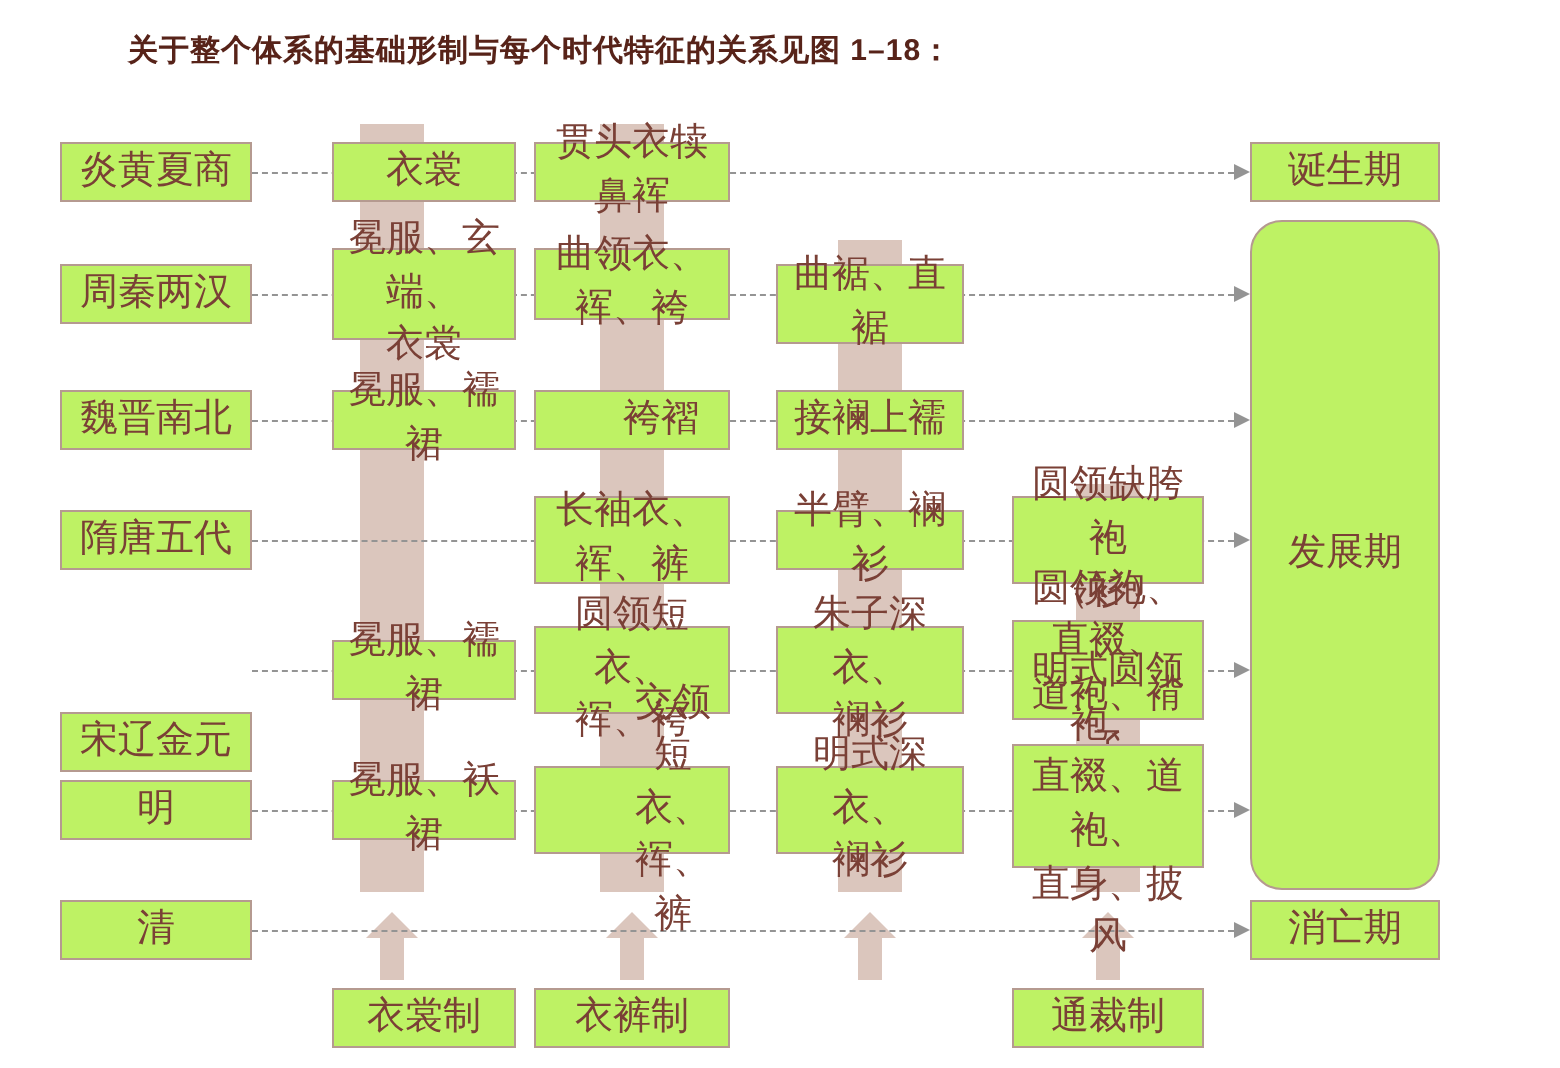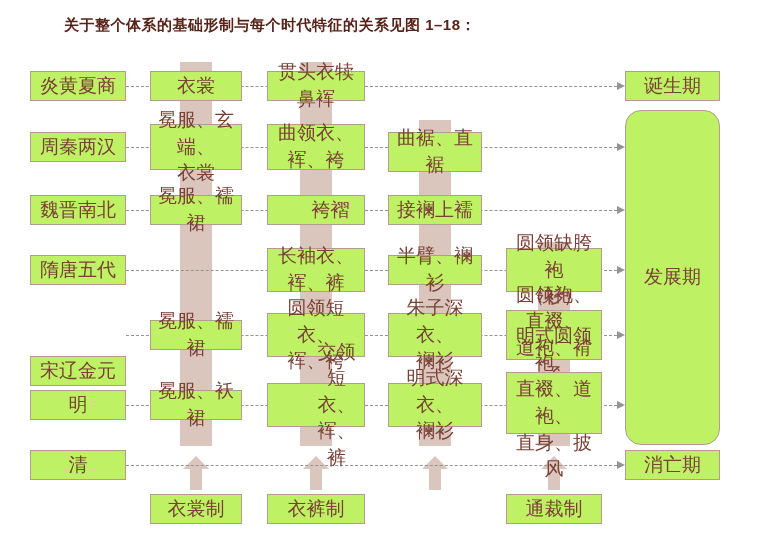--- a/index.html
+++ b/index.html
@@ -100,33 +100,33 @@
   .era { left: 30px; width: 96px; height: 30px; }
   .e1 { top: 71px; }
   .e2 { top: 132px; }
   .e3 { top: 195px; }
   .e4 { top: 255px; }
   .e5 { top: 320px; margin-top: 36px; }
   .e6 { top: 390px; }
   .e7 { top: 450px; }
 
   
-  .col1 { left: 150px; width: 92px; }
+  .col1 { left: 166px; width: 92px; }
   .c1r1 { top: 71px;  height: 30px; }
   .c1r2 { top: 124px; height: 46px; }
   .c1r3 { top: 195px; height: 30px; }
   .c1r4 { top: 255px; height: 30px; }
   .c1r5 { top: 320px; height: 30px; }
   .c1r6 { top: 390px; height: 30px; }
   .c1f  { top: 494px; height: 30px; }
 
   
   .col2 { left: 267px; width: 98px; }
   .c2r1 { top: 71px;  height: 30px; }
-  .c2r2 { top: 124px; height: 46px; font-family: Liberation Serif, serif; }
+  .c2r2 { top: 124px; height: 36px; font-family: Liberation Serif, serif; }
   .c2r3 { top: 195px; height: 30px; padding-left: 32px; }
   .c2r4 { top: 248px; height: 44px; }
   .c2r5 { top: 313px; height: 44px; }
   .c2r6 { top: 383px; height: 44px; padding-left: 44px; }
   .c2f  { top: 494px; height: 30px; }
 
   
   .col3 { left: 388px; width: 94px; }
   .c3r2 { top: 132px; height: 40px; }
   .c3r3 { top: 195px; height: 30px; }

